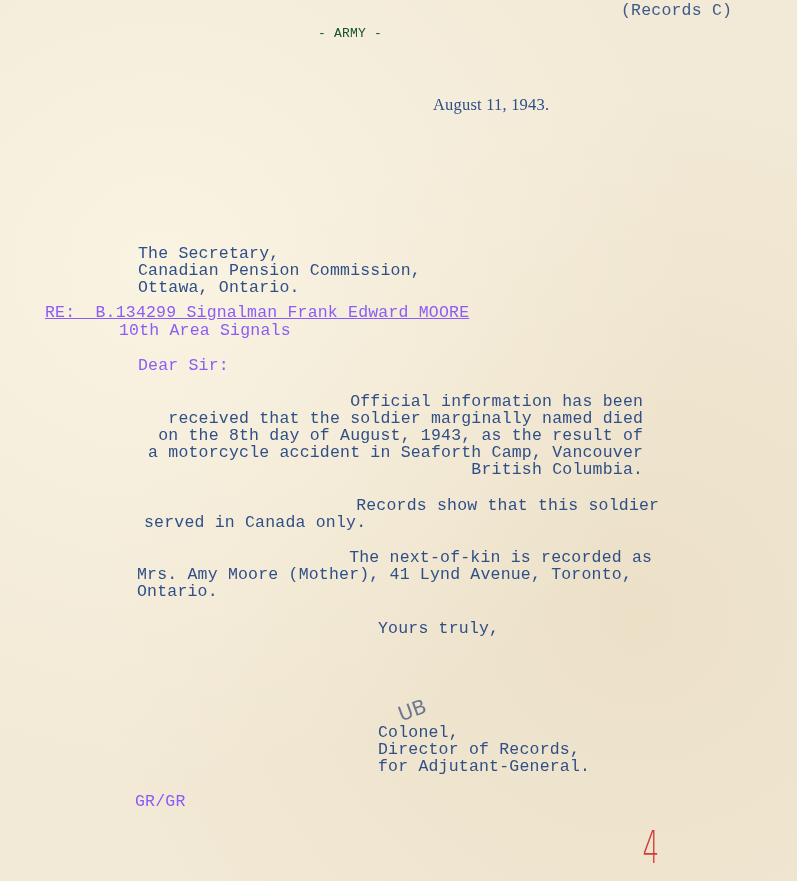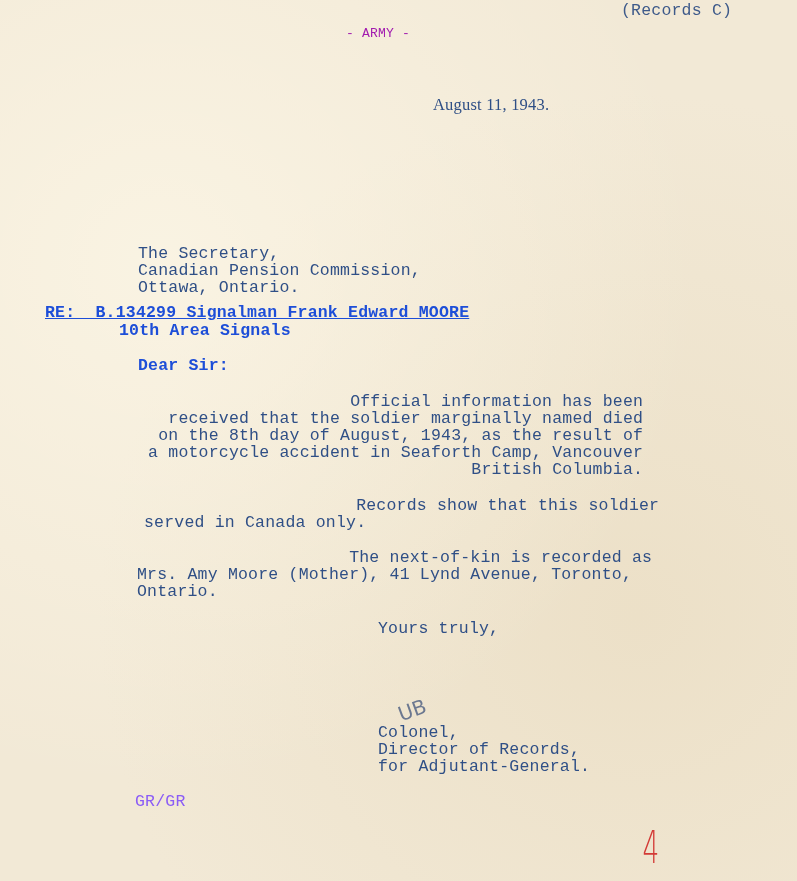--- a/index.html
+++ b/index.html
@@ -7,23 +7,23 @@
       width: 797px; height: 881px; overflow: hidden;
       background: #f2e9d6;
       background-image:
         radial-gradient(ellipse at 20% 30%, rgba(255,250,235,0.6), transparent 60%),
         radial-gradient(ellipse at 80% 70%, rgba(230,215,185,0.5), transparent 60%);
       position: relative;
       font-family: "Liberation Mono", "DejaVu Sans Mono", monospace;
       color: #2f4f86;
     }
     .t { position: absolute; white-space: pre; font-size: 16.5px; line-height: 17px; letter-spacing: 0.2px; }
-    .bold { font-weight: bold; color: #1d4ed8; }
+    .bold { font-weight: normal; color: #8b5cf6; }
     .records { left: 621px; top: 2px; color: #3e5a8a; }
-    .army { left: 318px; top: 25px; font-size: 13px; color: #a21caf; margin-left: 28px; }
+    .army { left: 318px; top: 25px; font-size: 13px; color: #14532d; }
     .date { left: 433px; top: 96px; font-family: Liberation Serif, serif; }
     .addr { left: 138px; top: 233px; margin-top: 12px; }
     .re { left: 45px; top: 304px; text-decoration: underline; }
     .unit { left: 119px; top: 322px; }
     .salute { left: 138px; top: 357px; }
     .p1 { left: 138px; top: 393px; text-align: right; }
     .p2 { left: 144px; top: 497px; }
     .p3 { left: 137px; top: 549px; }
     .close { left: 378px; top: 620px; }
     .sig { left: 378px; top: 724px; }

